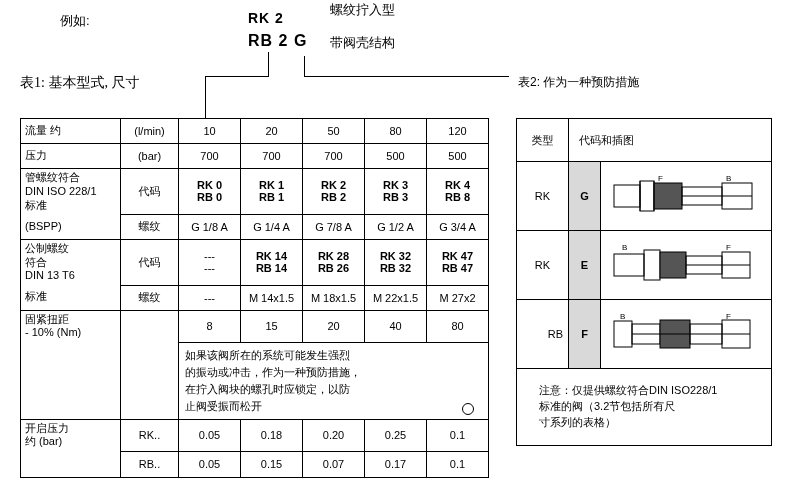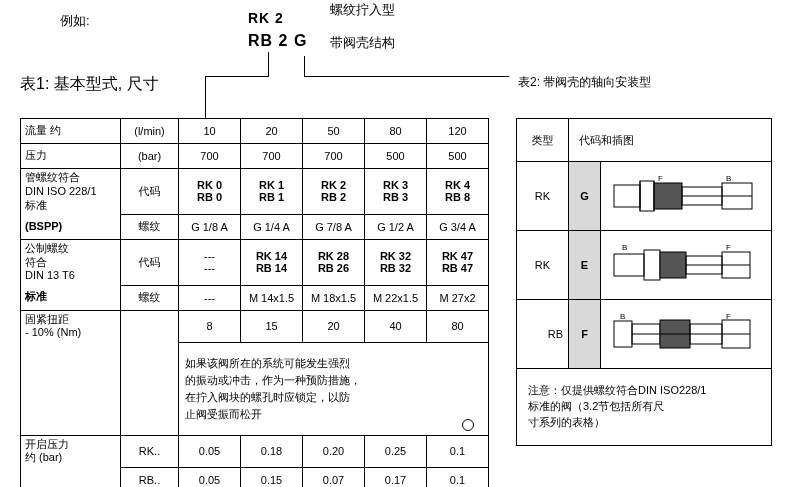--- a/index.html
+++ b/index.html
@@ -12,61 +12,61 @@
     position:relative;
     overflow:hidden;
   }
   .abs{position:absolute;}
   
   .hdr-label{left:60px;top:12px;font-size:13px;}
   .hdr-code{left:248px;top:10px;font-weight:bold;font-size:14px;letter-spacing:1px;}
   .hdr-code2{left:248px;top:32px;font-weight:bold;font-size:16px;letter-spacing:1px;}
   .hdr-txt1{left:330px;top:1px;font-size:13px;}
   .hdr-txt2{left:330px;top:34px;font-size:13px;}
-  .tbl1-cap{left:20px;top:74px;font-size:16px;}
+  .tbl1-cap{left:20px;top:74px;font-size:14px;font-family:Liberation Serif, serif;}
   .tbl2-cap{left:518px;top:74px;font-size:12px;}
 
   
   .line{background:#000;position:absolute;}
 
   
   #t1{position:absolute;left:20px;top:118px;border-collapse:collapse;}
   #t1 td{border:1px solid #000;font-size:11px;padding:2px 4px;vertical-align:middle;height:20px;}
   .c{text-align:center;}
   .b{font-weight:bold;}
   .nb-b{border-bottom:none !important;}
-  .nb-t{border-top:none !important;font-weight:bold;}
+  .nb-t{border-top:none !important;}
   .lbl{font-size:11px;line-height:1.25;}
 
   
   #t2{position:absolute;left:516px;top:118px;border-collapse:collapse;}
   #t2 td{border:1px solid #000;font-size:11px;padding:3px 5px;vertical-align:middle;}
   .gray{background:#d9d9d9;}
-  .note{font-size:11px;line-height:1.45;padding:6px 11px !important;border-radius:14px;}
+  .note{font-size:11px;line-height:1.45;padding:6px 22px !important;border-radius:14px;}
 
   .fig{position:relative;width:160px;height:46px;}
   .circ{width:10px;height:10px;border:1px solid #000;border-radius:50%;display:inline-block;}
 </style>
 </head>
 <body>
 
 <div class="abs hdr-label">例如:</div>
 <div class="abs hdr-code">RK 2</div>
 <div class="abs hdr-code2">RB 2 G</div>
 <div class="abs hdr-txt1">螺纹拧入型</div>
 <div class="abs hdr-txt2">带阀壳结构</div>
 
 <div class="line" style="left:268px;top:52px;width:1px;height:24px;"></div>
 <div class="line" style="left:304px;top:56px;width:1px;height:20px;"></div>
 <div class="line" style="left:205px;top:76px;width:64px;height:1px;"></div>
 <div class="line" style="left:304px;top:76px;width:205px;height:1px;"></div>
 <div class="line" style="left:205px;top:76px;width:1px;height:42px;"></div>
 
 <div class="abs tbl1-cap">表1: 基本型式, 尺寸</div>
-<div class="abs tbl2-cap">表2: 带阀壳的轴向安装型</div>
+<div class="abs tbl2-cap">表2: 作为一种预防措施</div>
 
 <table id="t1">
   <colgroup>
     <col style="width:100px">
       <col style="width:58px">
     <col style="width:62px">
       <col style="width:62px">
       <col style="width:62px">
       <col style="width:62px">
       <col style="width:62px">
@@ -180,21 +180,21 @@
     <td class="c">8</td>
     <td class="c">15</td>
     <td class="c">20</td>
     <td class="c">40</td>
     <td class="c">80</td>
   </tr>
 
   <tr>
     <td class="nb-t" style="height:68px;"></td>
     <td class="nb-t"></td>
-    <td colspan="5" style="position:relative;line-height:1.55;padding:12px 6px;">
+    <td colspan="5" style="position:relative;line-height:1.55;padding:4px 6px;">
       <div>如果该阀所在的系统可能发生强烈</div>
       <div>的振动或冲击，作为一种预防措施，</div>
       <div>在拧入阀块的螺孔时应锁定，以防</div>
       <div>止阀受振而松开</div>
       <span class="circ" style="position:absolute;right:14px;bottom:4px;"></span>
     </td>
   </tr>
 
   <tr>
     <td class="lbl nb-b" style="height:22px;">

